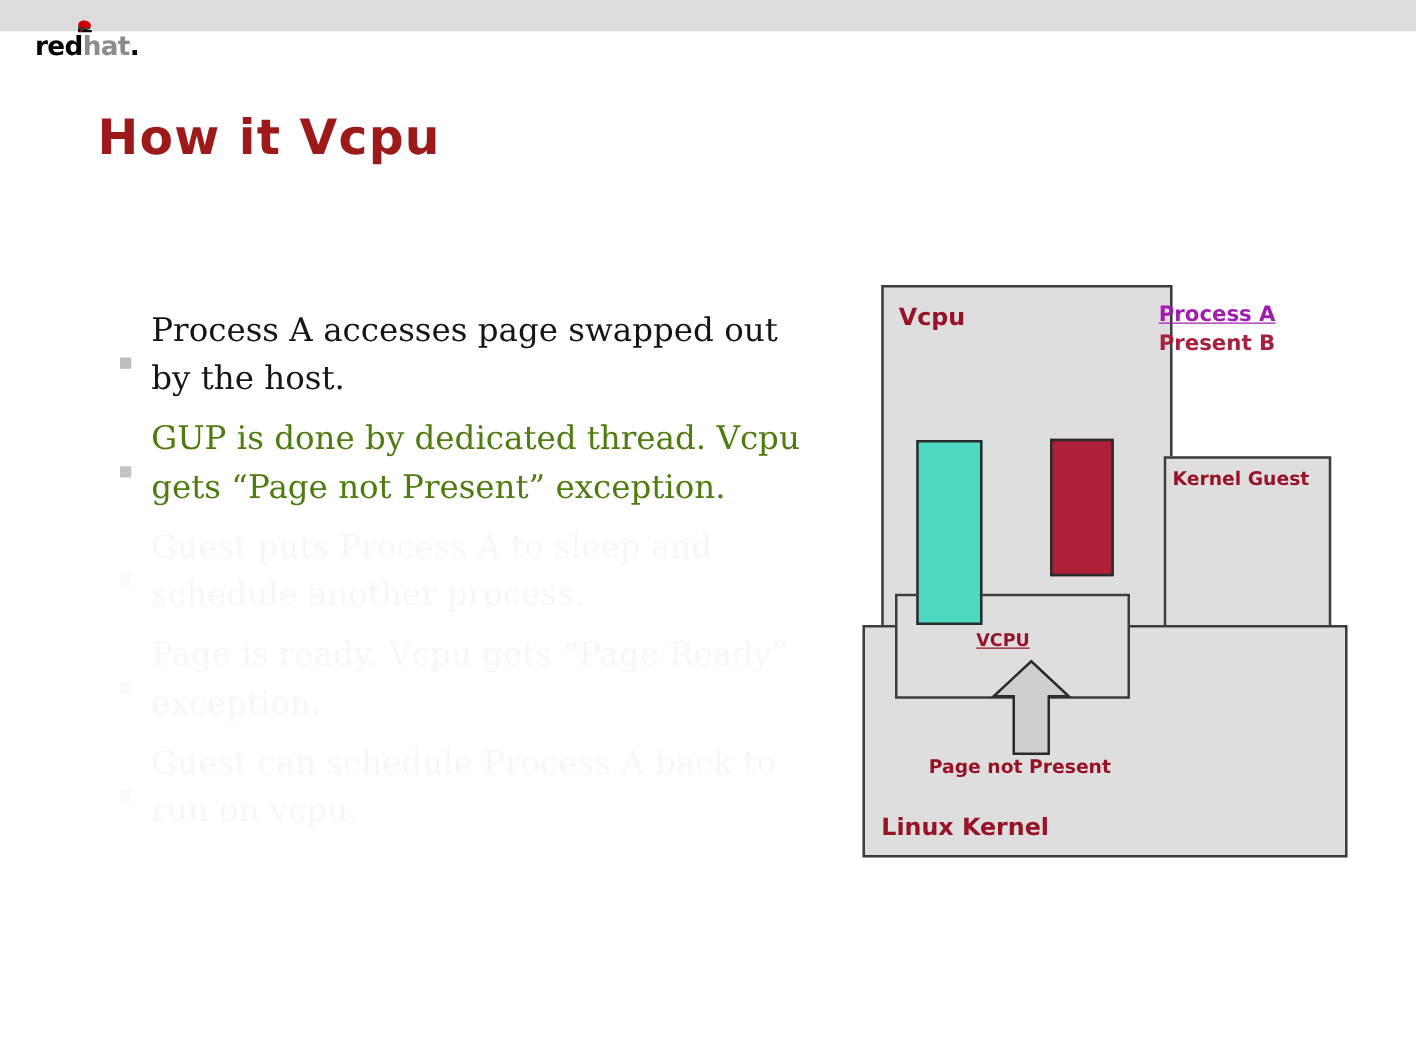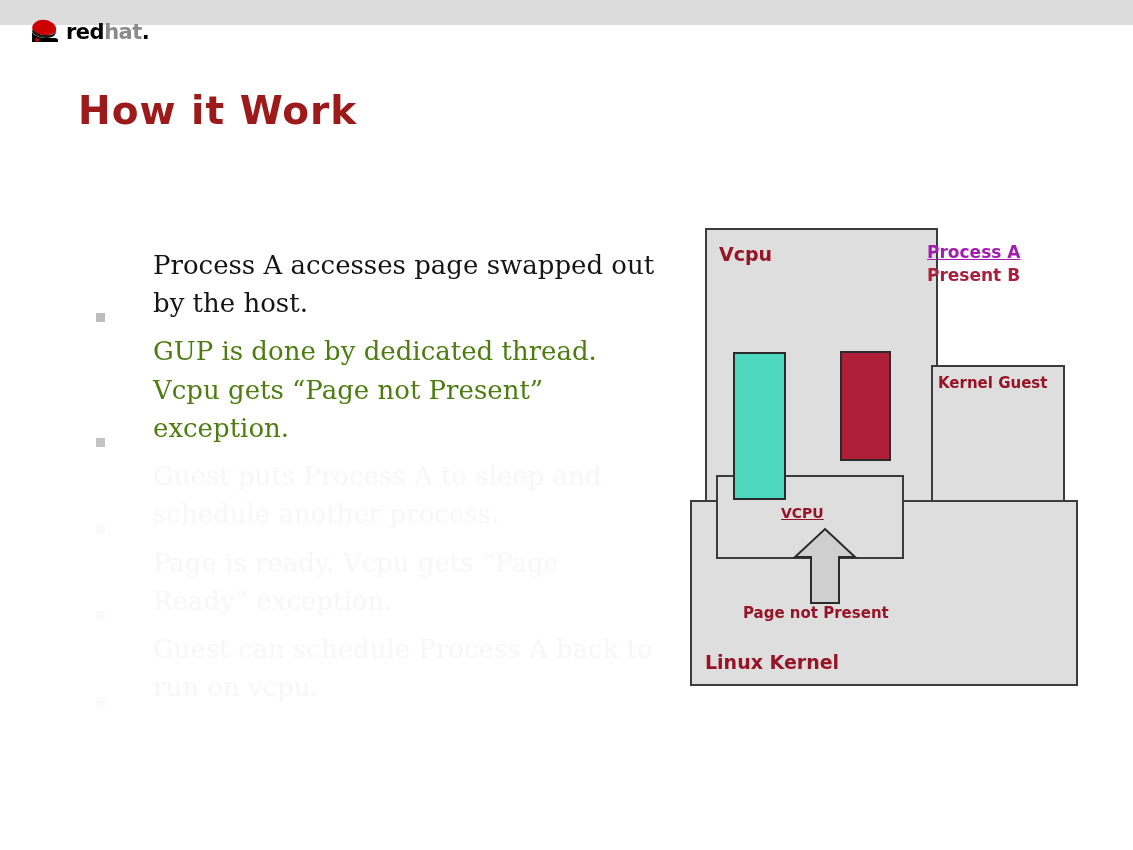--- a/index.html
+++ b/index.html
@@ -25,20 +25,21 @@
   }
 
   
   #logo {
     position: absolute;
     left: 28px;
     top: 16px;
     height: 32px;
     display: flex;
     align-items: center;
+    flex-direction: column;
   }
   #logo .shadowman {
     width: 34px;
     height: 26px;
     margin-right: 4px;
     display: block;
   }
   #logo .wordmark {
     font-family: "DejaVu Sans", sans-serif;
     font-size: 21px;
@@ -65,23 +66,22 @@
 
   
   #bullets {
     position: absolute;
     left: 96px;
     top: 246px;
     width: 560px;
   }
   .bullet {
     display: flex;
-    align-items: flex-end;
+    align-items: center;
     margin-bottom: 10px;
-    gap: 32px;
   }
   .bullet .marker {
     width: 9px;
     height: 9px;
     flex: 0 0 9px;
     background: #bdbdbd;
     margin-top: 13px;
     margin-right: 16px;
   }
   .bullet .text {
@@ -180,21 +180,21 @@
 <div id="logo">
   <svg class="shadowman" viewBox="0 0 34 26">
     <path d="M8 3 C11 0 19 0 23 3 C27 5 29 9 28 12 C27 15 23 16 18 16 C12 16 7 14 5 11 C3 8 5 5 8 3 Z" fill="#cc0000"></path>
     <path d="M4 13 C6 17 12 19 19 19 L27 19 C29 19 30 20 30 21 L30 23 L4 23 Z" fill="#000000"></path>
     <path d="M5 10 C7 14 13 16 19 16 C24 16 27 15 28 12 C28 17 24 19 18 19 C11 19 5 16 4 12 Z" fill="#1a1a1a"></path>
     <circle cx="9" cy="21" r="2" fill="#cc0000"></circle>
   </svg>
   <span class="wordmark"><span class="wm-red">red</span><span class="wm-hat">hat</span><span class="wm-dot">.</span></span>
 </div>
 
-<div id="page-title">How it Work</div>
+<div id="page-title">How it Vcpu</div>
 
 <div id="bullets">
   <div class="bullet tone-dark">
     <div class="marker"></div>
     <div class="text">Process A accesses page swapped out by the host.</div>
   </div>
   <div class="bullet tone-red">
     <div class="marker"></div>
     <div class="text">GUP is done by dedicated thread. Vcpu gets “Page not Present” exception.</div>
   </div>

